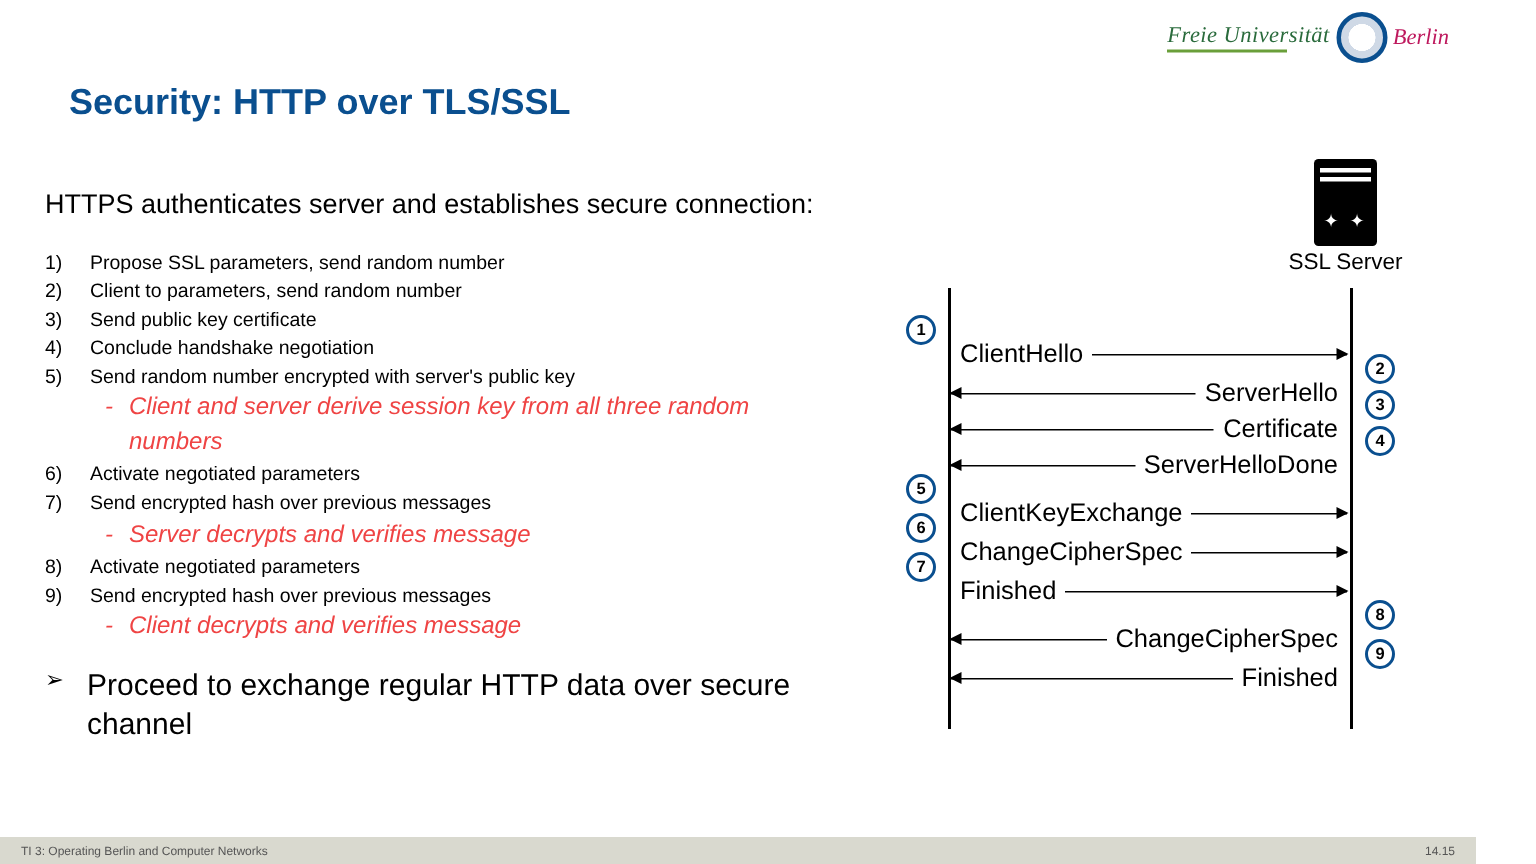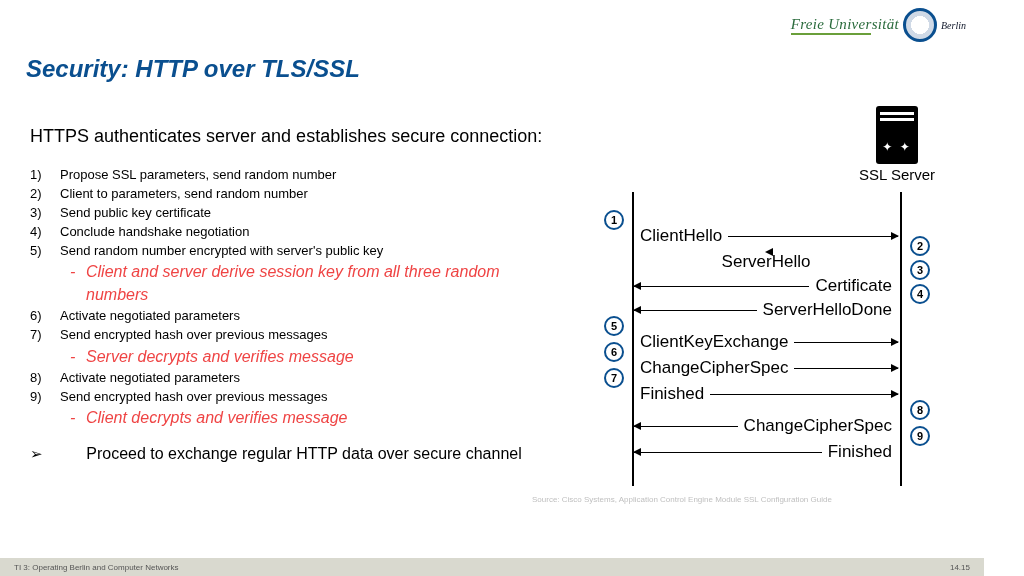--- a/index.html
+++ b/index.html
@@ -2,30 +2,30 @@
 <html><head>
 <meta charset="utf-8">
 <style>
   * { box-sizing: border-box; margin: 0; padding: 0; }
   html, body { width: 1024px; height: 576px; font-family: Arial, Helvetica, sans-serif; background: #fff; color: #000; overflow: hidden; }
   .slide { position: relative; width: 984px; height: 576px; }
   .logo { position: absolute; top: 8px; right: 18px; display: flex; align-items: center; gap: 4px; }
   .logo .uni-text { font-family: Georgia, 'Times New Roman', serif; font-style: italic; font-size: 15px; color: #2a6b3c; letter-spacing: .3px; }
   .logo .uni-rule { width: 80px; height: 2px; background: #6a9f3a; }
   .logo .seal { width: 34px; height: 34px; border-radius: 50%; border: 3px solid #0a4f8f; background: radial-gradient(circle at 50% 50%, #fff 45%, #cfd9e6 46%); }
-  .logo .berlin { font-family: Georgia, serif; font-style: italic; font-size: 10px; color: #0f172a; }
-  .title { position: absolute; top: 55px; left: 26px; font-size: 24px; font-weight: bold; color: #0a4f8f; font-style: italic; }
+  .logo .berlin { font-family: Georgia, serif; font-style: italic; font-size: 15px; color: #be185d; }
+  .title { position: absolute; top: 55px; left: 46px; font-size: 24px; font-weight: bold; color: #0a4f8f; }
   .body { position: absolute; top: 125px; left: 30px; width: 520px; }
   .intro { font-size: 18px; line-height: 1.25; margin-bottom: 18px; }
   ol.steps { list-style: none; counter-reset: step; font-size: 13px; line-height: 1.4; }
   ol.steps > li { counter-increment: step; margin-bottom: 1px; padding-left: 30px; position: relative; }
   ol.steps > li::before { content: counter(step) ")"; position: absolute; left: 0; width: 26px; }
   .sub { font-size: 16px; padding-left: 56px; position: relative; color: #ef4444; margin-bottom: 1px; font-style: italic; }
   .sub::before { content: "-"; position: absolute; left: 40px; }
-  .proceed { margin-top: 14px; padding-left: 28px; position: relative; font-size: 16px; line-height: 1.3; text-align: center; }
+  .proceed { margin-top: 14px; padding-left: 28px; position: relative; font-size: 20px; line-height: 1.3; }
   .proceed::before { content: "➢"; position: absolute; left: 0; font-size: 15px; color: #000; }
   .diagram { position: absolute; top: 100px; right: 22px; width: 430px; height: 410px; }
   .actor { position: absolute; top: 0; text-align: center; font-size: 15px; }
   .actor.client { left: 40px; width: 130px; }
   .actor.server { left: 310px; width: 110px; }
   .actor .icon { height: 64px; display: flex; align-items: flex-end; justify-content: center; }
   .actor .label { margin-top: 2px; }
   .lifeline { position: absolute; top: 92px; bottom: 24px; width: 2px; background: #000; }
   .lifeline.client { left: 100px; }
   .lifeline.server { left: 368px; }
@@ -98,21 +98,21 @@
       <div class="label">SSL Server</div>
     </div>
     <div class="lifeline client"></div>
     <div class="lifeline server"></div>
     <div id="msgs">
         <div class="msg ltr" style="top: 110px;">
           <span class="txt">ClientHello</span>
           <span class="arrow ltr"></span>
         </div>
         <div class="num" style="top: 110px; left: 72px;">1</div>
-        <div class="msg rtl" style="top: 136px; flex-direction: column;">
+        <div class="msg rtl" style="top: 136px;">
           <span class="txt">ServerHello</span>
           <span class="arrow rtl"></span>
         </div>
         <div class="num" style="top: 136px; left: 378px;">2</div>
         <div class="msg rtl" style="top: 160px;">
           <span class="txt">Certificate</span>
           <span class="arrow rtl"></span>
         </div>
         <div class="num" style="top: 160px; left: 378px;">3</div>
         <div class="msg rtl" style="top: 184px;">
@@ -139,20 +139,19 @@
           <span class="txt">ChangeCipherSpec</span>
           <span class="arrow rtl"></span>
         </div>
         <div class="num" style="top: 300px; left: 378px;">8</div>
         <div class="msg rtl" style="top: 326px;">
           <span class="txt">Finished</span>
           <span class="arrow rtl"></span>
         </div>
         <div class="num" style="top: 326px; left: 378px;">9</div>
       </div>
-    <div class="source">Source: Cisco Systems, Application Control Engine Module SSL Configuration Guide</div>
   </div>
 
   <div class="footer">
     <span>TI 3: Operating Berlin and Computer Networks</span>
     <span>14.15</span>
   </div>
 </div>
 
 </body></html>

